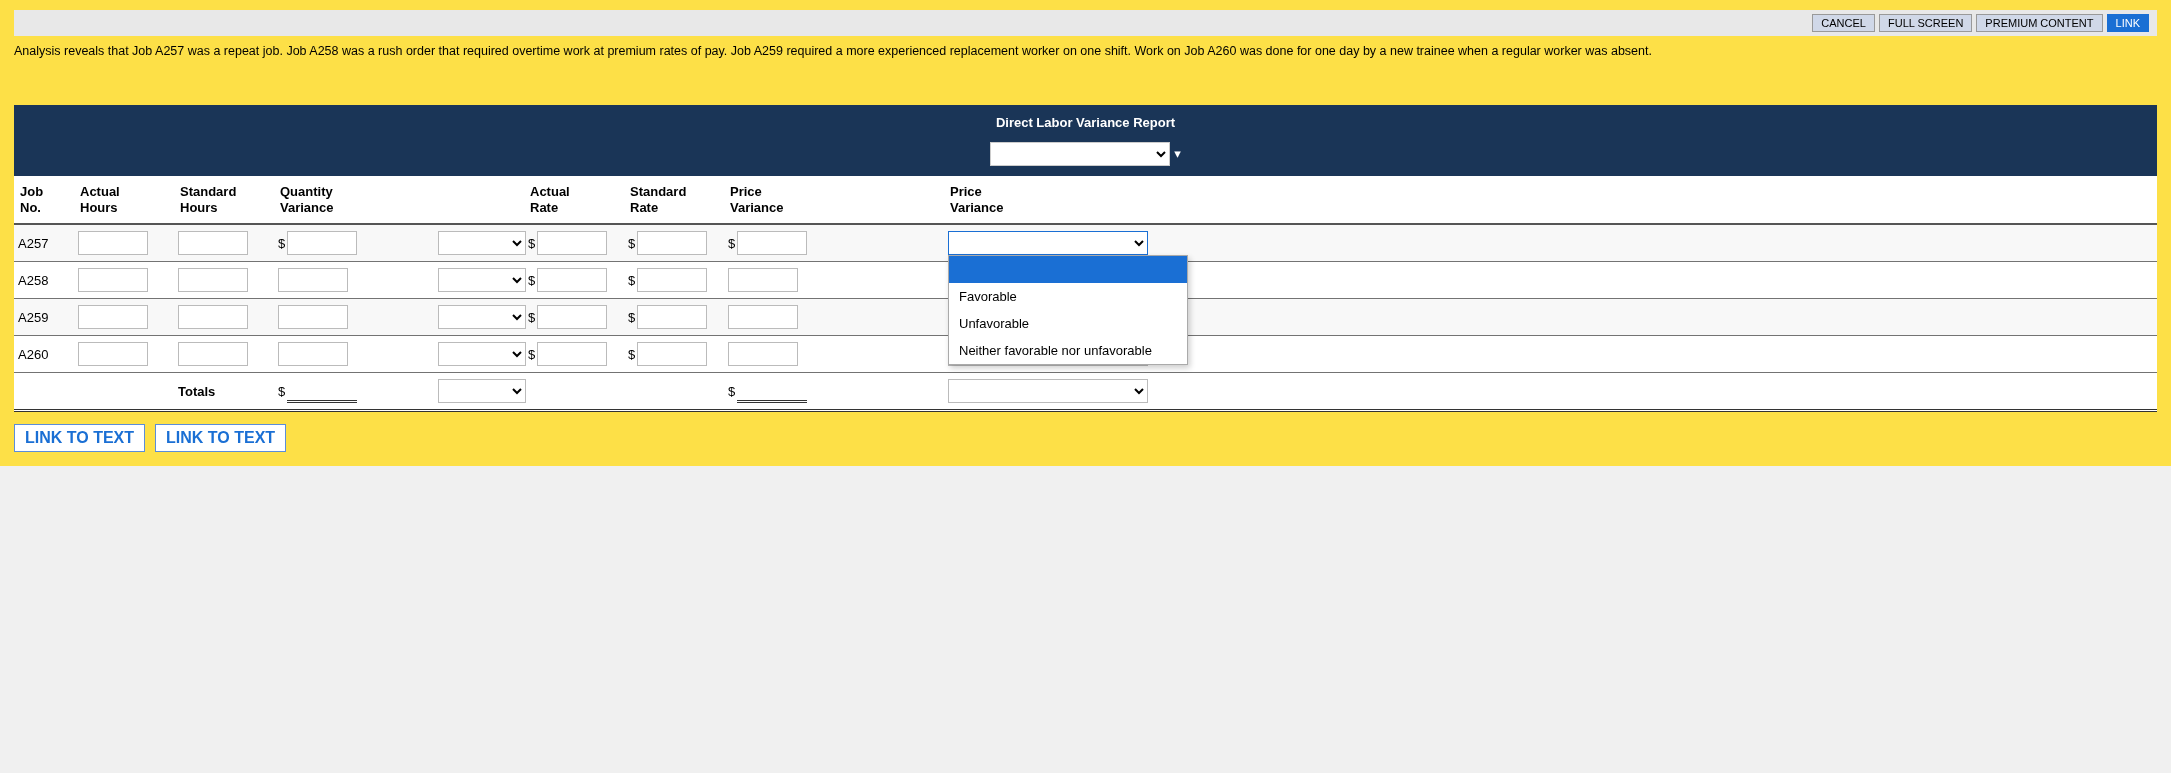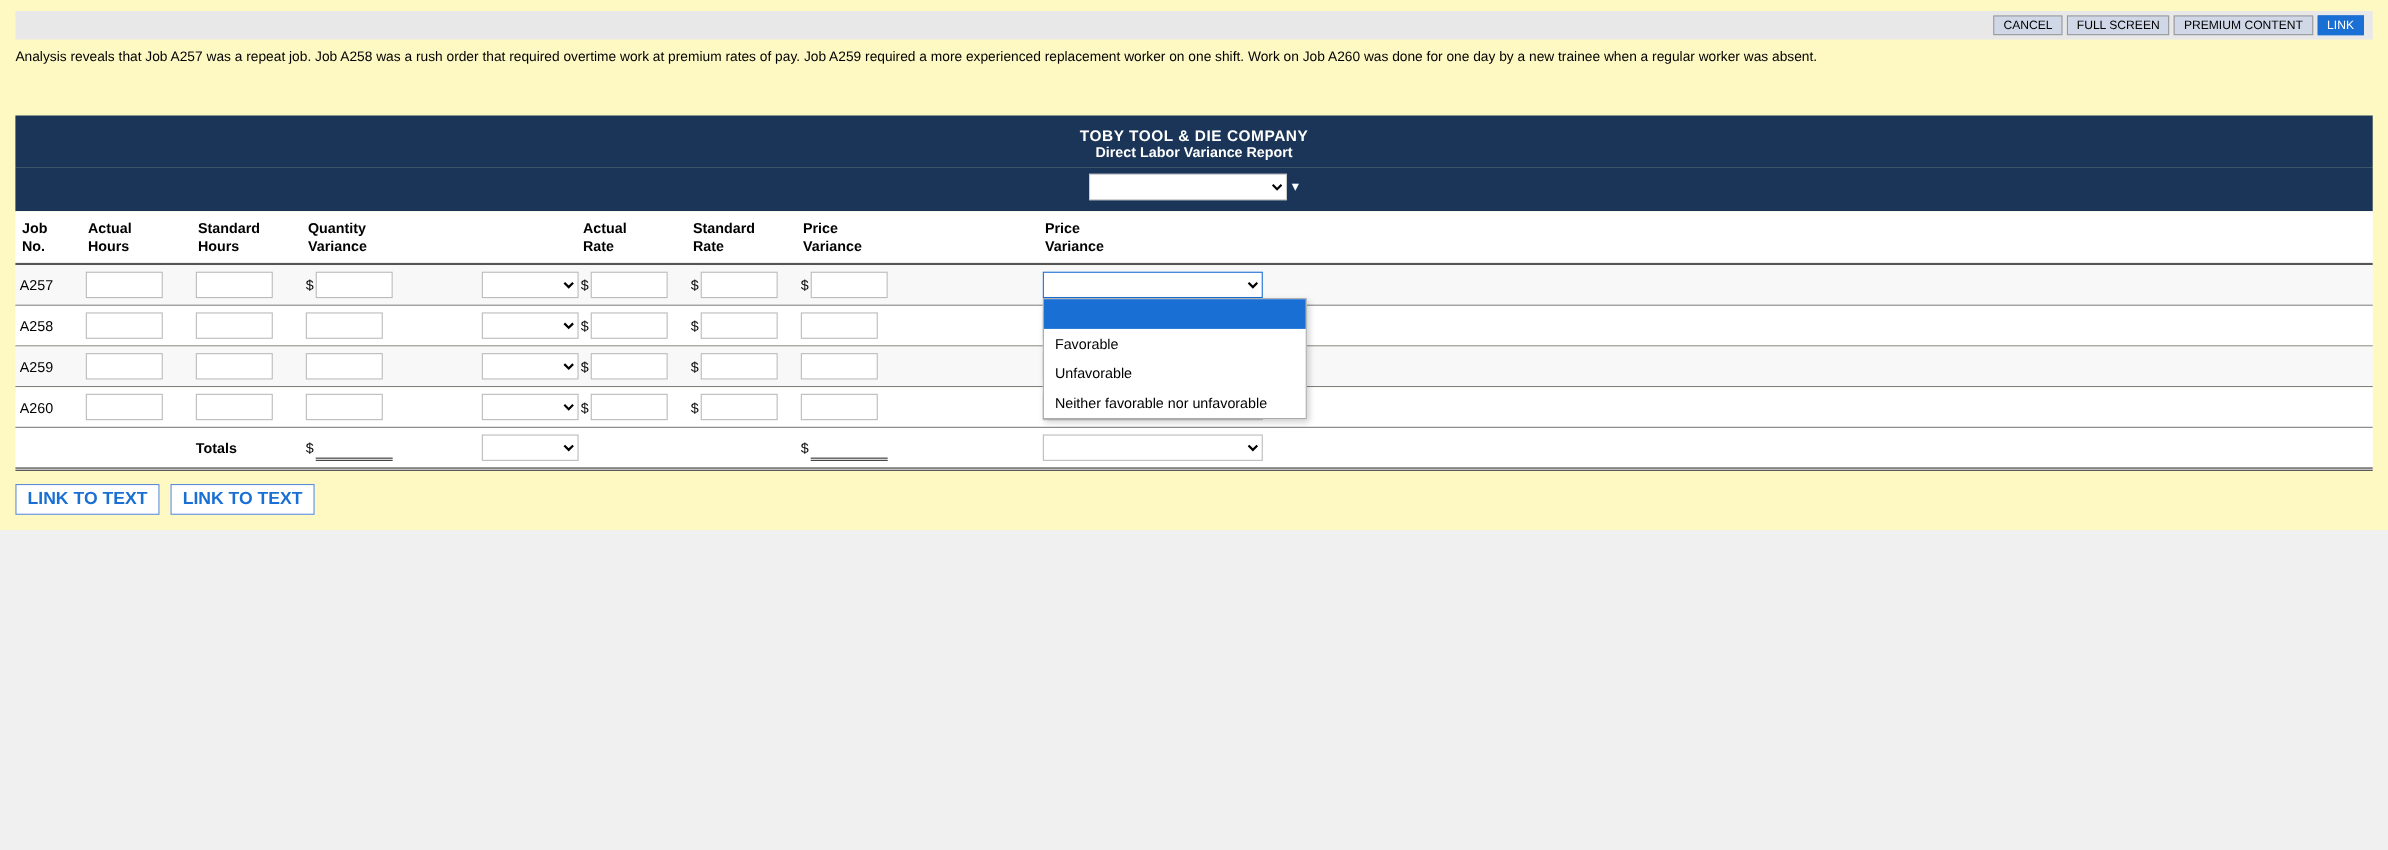--- a/index.html
+++ b/index.html
@@ -3,21 +3,21 @@
   <meta charset="utf-8">
   <style>
     * { box-sizing: border-box; margin: 0; padding: 0; }
     body {
       font-family: Arial, sans-serif;
       font-size: 13px;
       background: #f0f0f0;
       color: #000;
     }
     .page-wrapper {
-      background: #fef9c3;
+      background: #fde047;
       padding: 10px 14px 14px 14px;
       min-width: 900px;
     }
     .intro-text {
       font-size: 12.5px;
       line-height: 1.5;
       margin-bottom: 10px;
       color: #000;
     }
     .highlight {
@@ -218,21 +218,20 @@
   
   <div class="intro-text">
     <p>Analysis reveals that Job A257 was a repeat job. Job A258 was a rush order that required overtime work at premium rates of pay. Job A259 required a more experienced replacement worker on one shift. Work on Job A260 was done for one day by a new trainee when a regular worker was absent.</p>
     <br>
   </div>
 
   <br>
 
   
   <div class="report-header">
-    <div class="company-name">TOBY TOOL &amp; DIE COMPANY</div>
     <div class="report-subtitle">Direct Labor Variance Report</div>
   </div>
   <div class="month-row">
     <div class="month-select-wrapper">
       <select class="month-select">
         <option value=""></option>
         <option value="January">January</option>
         <option value="February">February</option>
         <option value="March">March</option>
         <option value="April">April</option>

